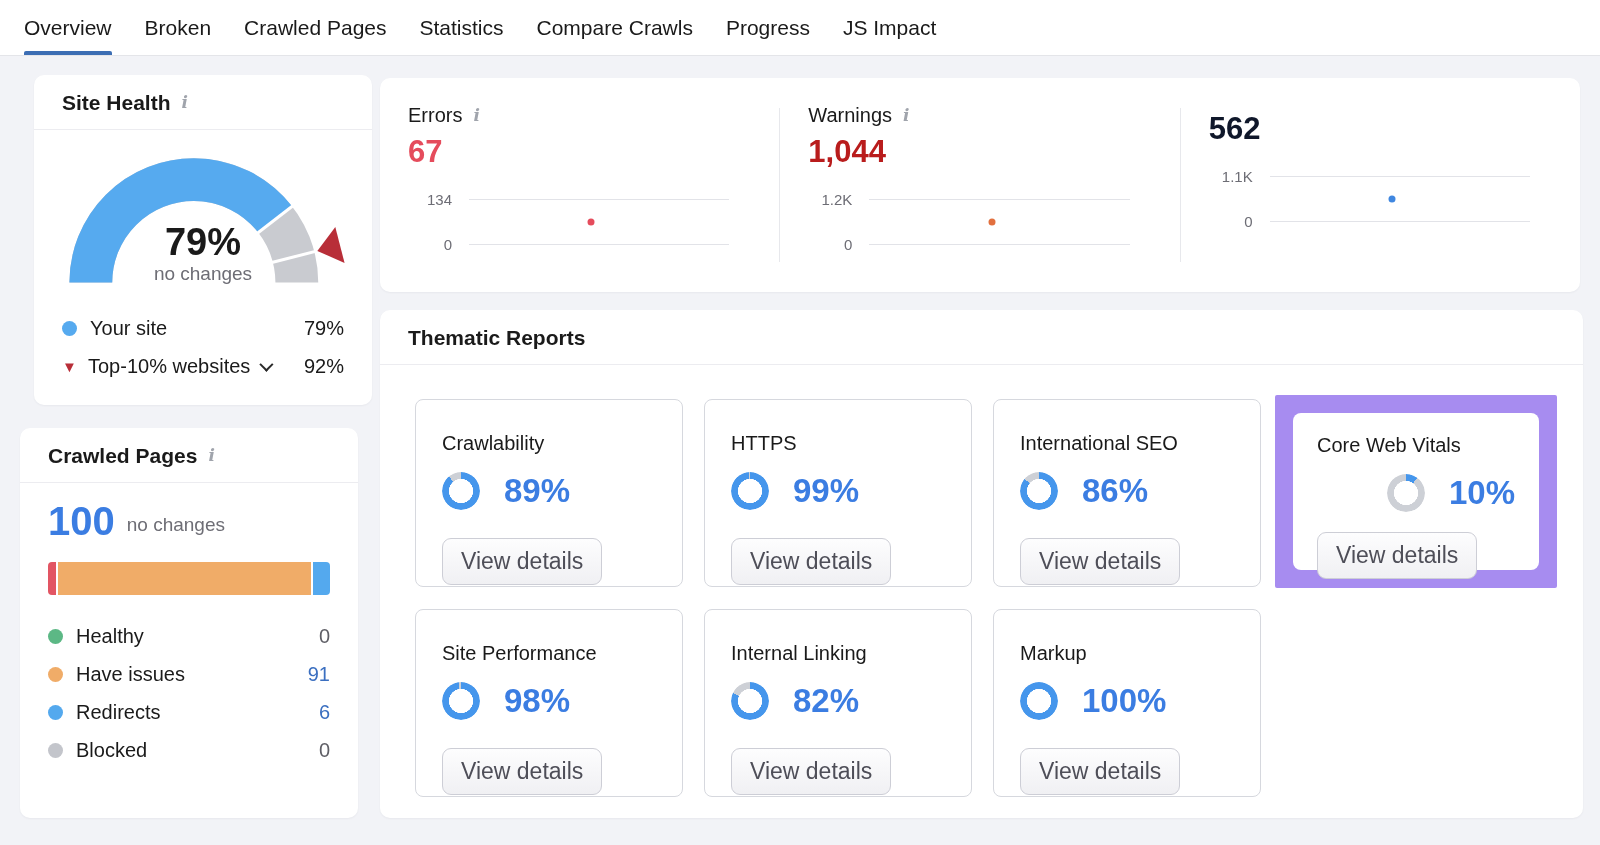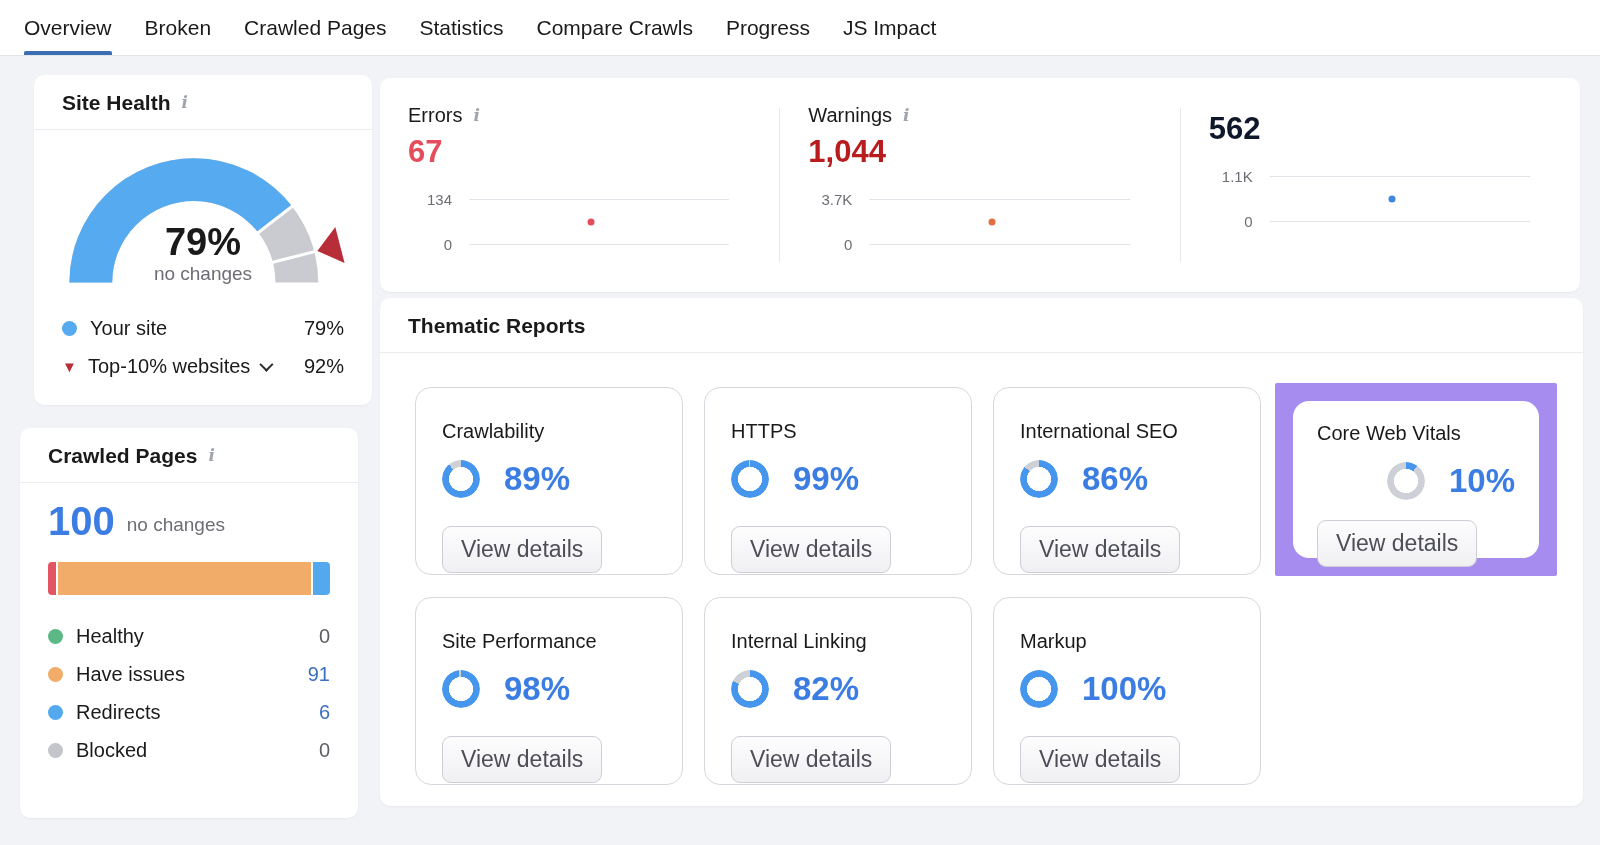--- a/index.html
+++ b/index.html
@@ -70,24 +70,24 @@
   .vdiv{width:1px;background:#e7e8ec;margin:30px 0;}
   .stat-label-row{display:flex;align-items:center;font-size:20px;}
   .stat-num{font-size:31px;font-weight:bold;margin-top:8px;line-height:34px;}
   .spark-row{display:flex;margin-top:30px;padding-right:50px;}
   .ax{width:44px;position:relative;height:46px;font-size:15px;color:#6d6d75;flex:0 0 auto;}
   .ax .max{position:absolute;top:-8px;right:0;}
   .ax .min{position:absolute;bottom:-8px;right:0;}
   .plot{flex:1;position:relative;height:46px;margin-left:17px;border-top:1px solid #e2e3e8;border-bottom:1px solid #e2e3e8;}
   .spark-dot{position:absolute;left:47%;width:7px;height:7px;border-radius:50%;transform:translate(-50%,-50%);}
   
-  #thematic{left:380px;top:298px;width:1203px;height:508px;}
+  #thematic{left:380px;top:310px;width:1203px;height:508px;}
   .reports{display:flex;flex-wrap:wrap;align-items:flex-start;gap:22px 21px;padding:34px 10px 0 35px;}
   .report-card{
-    width:268px;height:188px;background:#fff;border:1px solid #d6d8de;border-radius:16px;
+    width:268px;height:188px;background:#fff;border:1px solid #d6d8de;border-radius:8px;
     padding:32px 26px;
   }
   .report-name{font-size:20px;}
   .report-score{display:flex;align-items:center;gap:24px;margin-top:17px;}
   .donut{width:38px;height:38px;border-radius:50%;flex:0 0 auto;
     -webkit-mask:radial-gradient(closest-side,transparent 63%,#000 64%);
     mask:radial-gradient(closest-side,transparent 63%,#000 64%);}
   .report-pct{font-size:33px;font-weight:bold;color:var(--blue);}
   .btn{
     margin-top:28px;display:inline-block;font-family:"Liberation Sans",sans-serif;
@@ -207,21 +207,21 @@
   </div>
   <div class="vdiv"></div>
   <div class="stat">
     <div class="stat-label-row">
       <span>Warnings</span>
       <span class="info-i"></span>
     </div>
     <div class="stat-num" style="color: #b91c1c;">1,044</div>
     <div class="spark-row">
       <div class="ax">
-        <span class="max">3.7K</span>
+        <span class="max">1.2K</span>
         <span class="min">0</span>
       </div>
       <div class="plot">
         <span class="spark-dot" style="background: rgb(226, 112, 62); top: 50.2857%;"></span>
       </div>
     </div>
   </div>
   <div class="vdiv"></div>
   <div class="stat">
     <div class="stat-num" style="color: #0f172a;">562</div>

